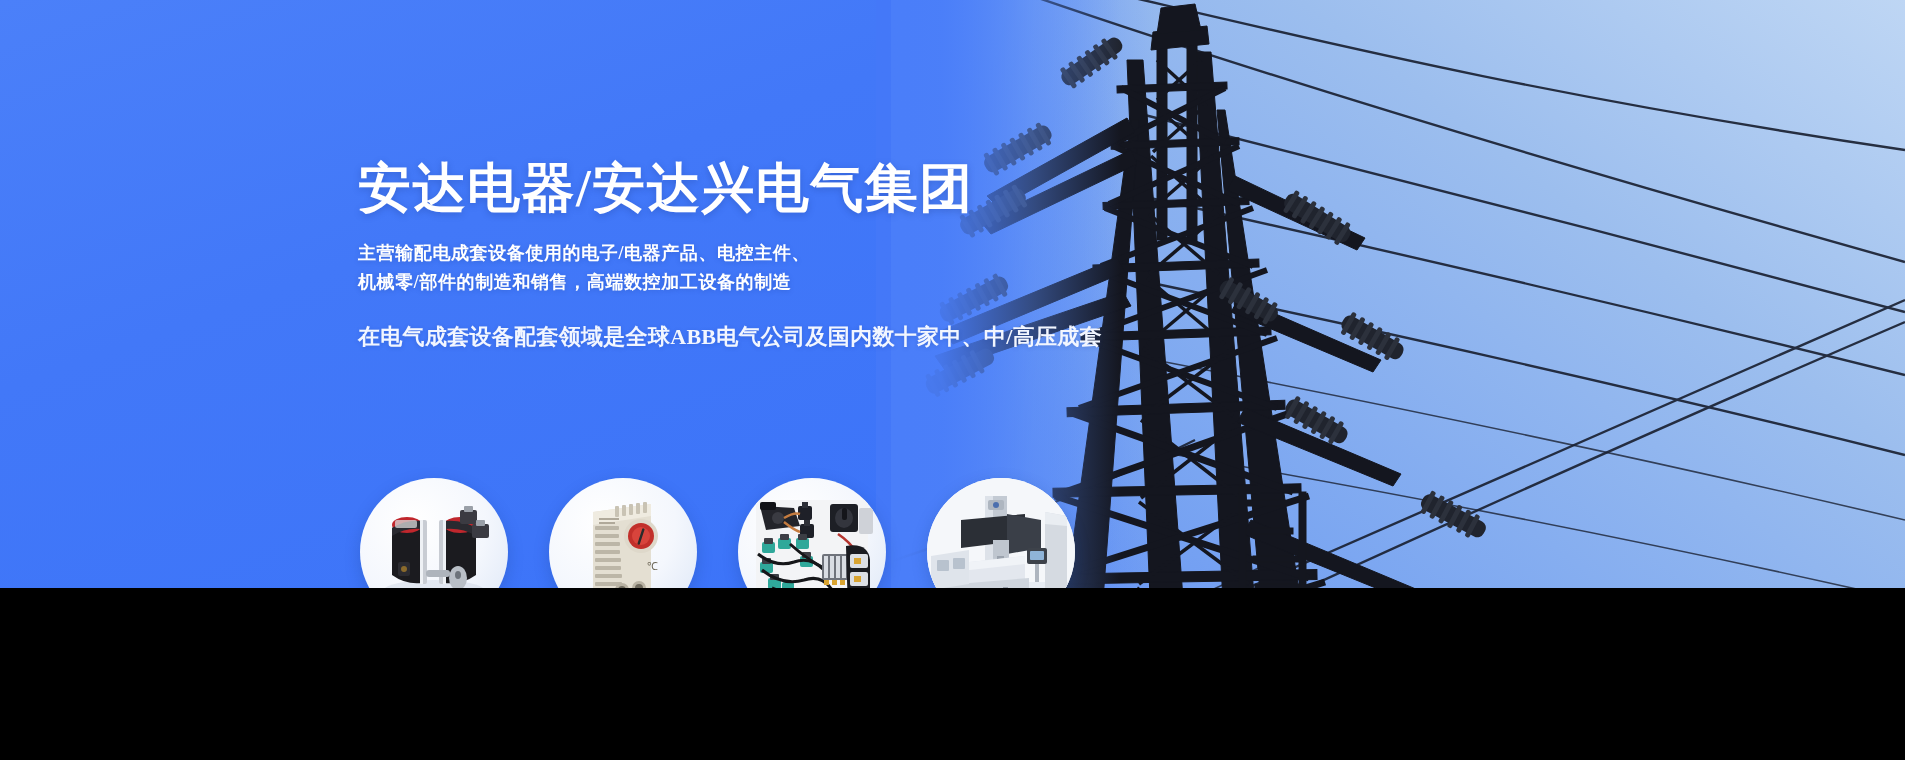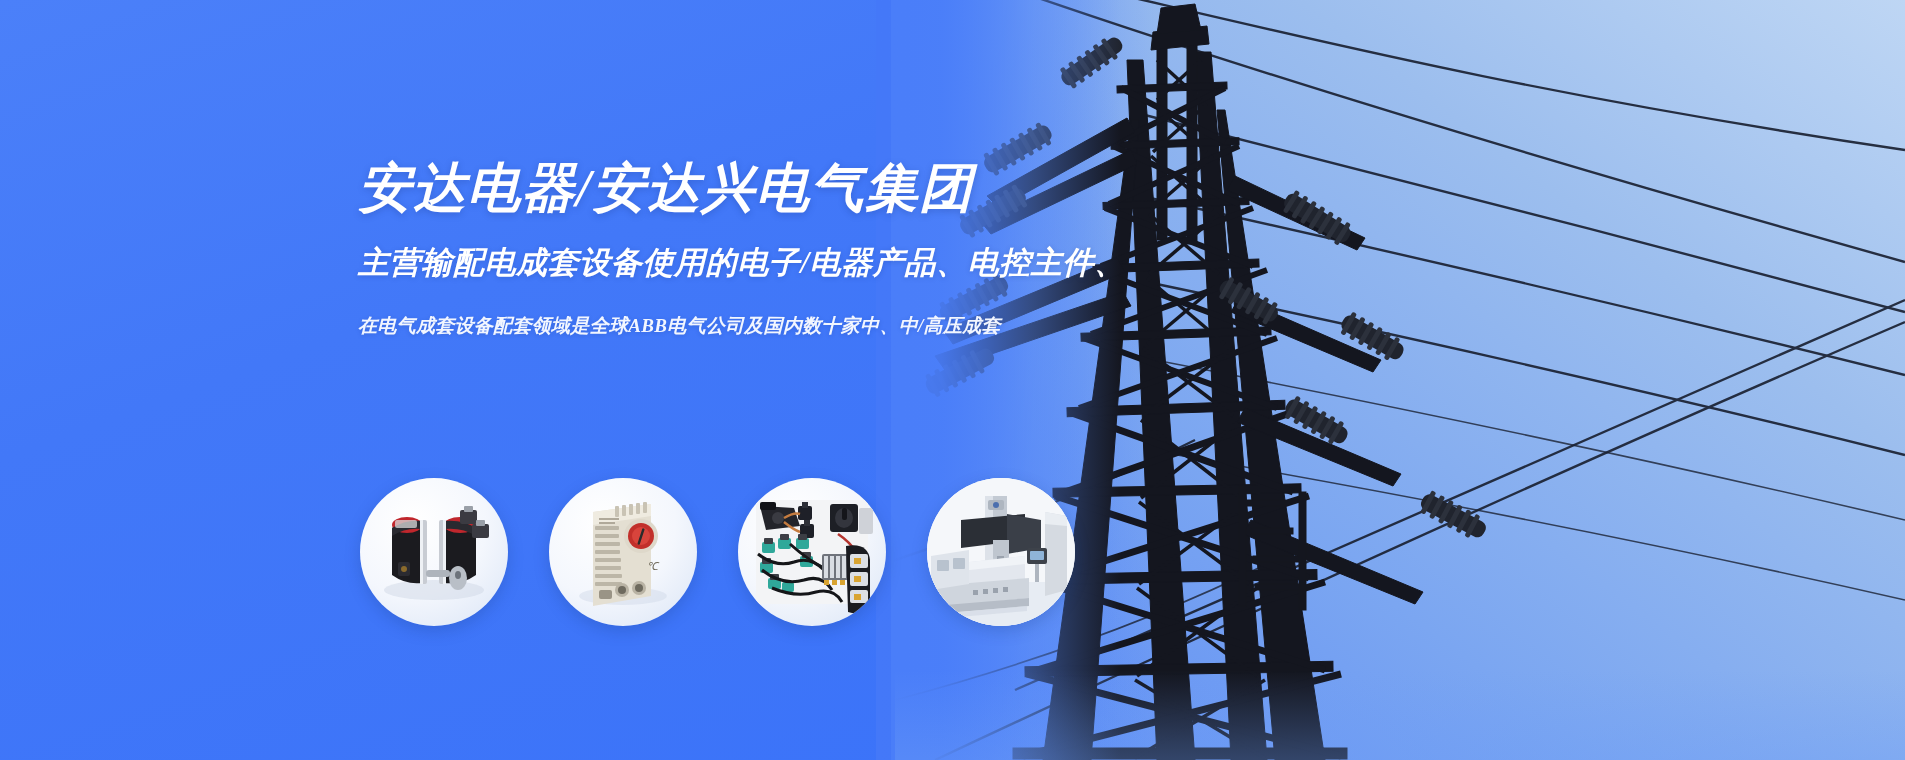--- a/index.html
+++ b/index.html
@@ -4,24 +4,23 @@
 <style>
   * { box-sizing: border-box; margin: 0; padding: 0; }
   html, body {
     width: 1905px; height: 760px;
     overflow: hidden;
     font-family: "Liberation Sans", sans-serif;
     background: #000;
   }
   #banner {
     position: relative;
-    width: 1905px; height: 760px;
+    width: 1905px; height: 588px;
     overflow: hidden;
     background: #4680f8;
-    font-style: italic;
   }
   
   .sky-base {
     position: absolute; inset: 0;
     background: linear-gradient(112deg,
       #4a7ef9 0%,
       #4a7ef9 36%,
       #5587f7 47%,
       #6d9cf4 56%,
       #87aff0 66%,
@@ -74,32 +73,32 @@
     line-height: 1.08;
     color: #ffffff;
     letter-spacing: 1.5px;
     text-shadow: 0 2px 7px rgba(20,50,130,.28);
     white-space: nowrap;
   }
   .sub {
     margin-top: 22px;
     font-family: "Liberation Serif", serif;
     font-weight: 700;
-    font-size: 31px;
+    font-size: 18px;
     line-height: 1.58;
     color: #ffffff;
     letter-spacing: .6px;
     text-shadow: 0 1px 5px rgba(20,50,130,.25);
   }
   .sub div { white-space: nowrap; }
   .desc {
     margin-top: 22px;
     font-family: "Liberation Serif", serif;
     font-weight: 700;
-    font-size: 19px;
+    font-size: 22px;
     line-height: 1.72;
     color: #f2f6ff;
     letter-spacing: .3px;
     text-shadow: 0 1px 4px rgba(20,50,130,.22);
   }
   .desc div { white-space: nowrap; }
   
   .products {
     position: absolute;
     left: 360px; top: 478px;
@@ -374,20 +373,21 @@
       </g>
     </svg>
     <div class="tower-fade-l"></div>
     <div class="tower-fade-b"></div>
   </div>
 
   <div class="content">
     <div class="headline">安达电器/安达兴电气集团</div>
     <div class="sub">
       <div>主营输配电成套设备使用的电子/电器产品、电控主件、</div>
+      <div>机械零/部件的制造和销售，高端数控加工设备的制造</div>
     </div>
     <div class="desc">
       <div>在电气成套设备配套领域是全球ABB电气公司及国内数十家中、中/高压成套</div>
     </div>
   </div>
 
   <div class="products">
 
     <div class="product">
       <svg viewBox="0 0 148 148" aria-hidden="true">

